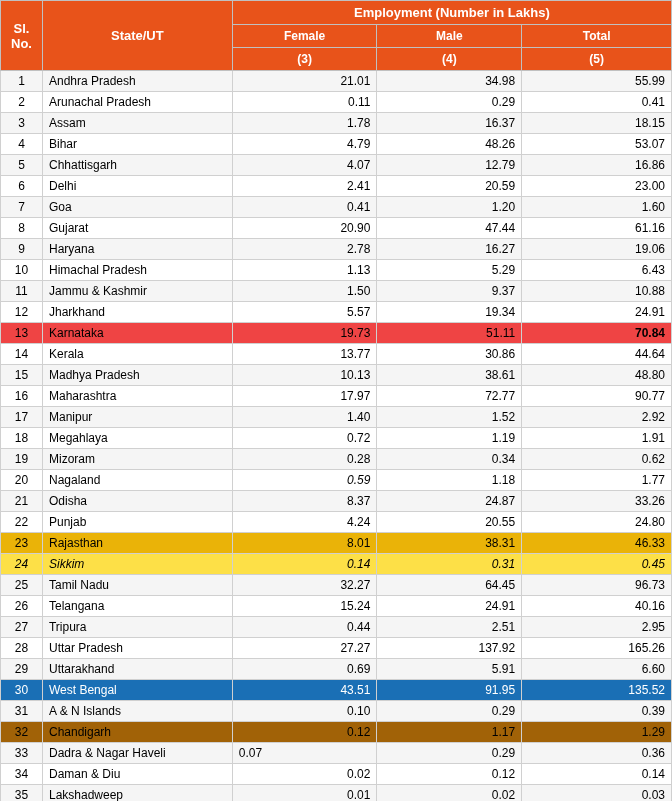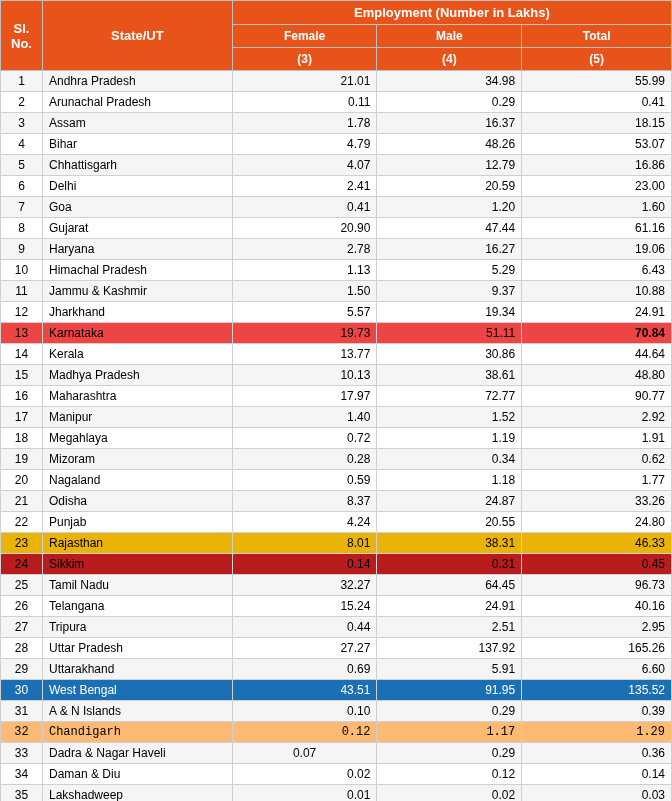--- a/index.html
+++ b/index.html
@@ -206,21 +206,21 @@
       <tr style="background-color: rgb(245, 245, 245);">
         <td>19</td>
         <td>Mizoram</td>
         <td style="text-align: right;">0.28</td>
         <td style="text-align: right;">0.34</td>
         <td style="text-align: right;">0.62</td>
       </tr>
       <tr style="background-color: rgb(255, 255, 255);">
         <td>20</td>
         <td>Nagaland</td>
-        <td style="text-align: right;">0.59</td>
+        <td style="text-align: right; font-style: italic;">0.59</td>
         <td style="text-align: right;">1.18</td>
         <td style="text-align: right;">1.77</td>
       </tr>
       <tr style="background-color: rgb(245, 245, 245);">
         <td>21</td>
         <td>Odisha</td>
         <td style="text-align: right;">8.37</td>
         <td style="text-align: right;">24.87</td>
         <td style="text-align: right;">33.26</td>
       </tr>
@@ -231,21 +231,21 @@
         <td style="text-align: right;">20.55</td>
         <td style="text-align: right;">24.80</td>
       </tr>
       <tr style="background-color: #eab308;">
         <td>23</td>
         <td>Rajasthan</td>
         <td style="text-align: right;">8.01</td>
         <td style="text-align: right;">38.31</td>
         <td style="text-align: right;">46.33</td>
       </tr>
-      <tr style="background-color: #b91c1c;">
+      <tr style="background-color: #fde047; font-style: italic;">
         <td>24</td>
         <td>Sikkim</td>
         <td style="text-align: right;">0.14</td>
         <td style="text-align: right;">0.31</td>
         <td style="text-align: right;">0.45</td>
       </tr>
       <tr style="background-color: rgb(245, 245, 245);">
         <td>25</td>
         <td>Tamil Nadu</td>
         <td style="text-align: right;">32.27</td>
@@ -287,31 +287,31 @@
         <td style="text-align: right;">91.95</td>
         <td style="text-align: right;">135.52</td>
       </tr>
       <tr style="background-color: rgb(245, 245, 245);">
         <td>31</td>
         <td>A &amp; N Islands</td>
         <td style="text-align: right;">0.10</td>
         <td style="text-align: right;">0.29</td>
         <td style="text-align: right;">0.39</td>
       </tr>
-      <tr style="background-color: #fdba74; font-family: Liberation Mono, monospace;">
+      <tr style="background-color: #a16207;">
         <td>32</td>
         <td>Chandigarh</td>
         <td style="text-align: right;">0.12</td>
         <td style="text-align: right;">1.17</td>
         <td style="text-align: right;">1.29</td>
       </tr>
       <tr style="background-color: rgb(245, 245, 245);">
         <td>33</td>
         <td>Dadra &amp; Nagar Haveli</td>
-        <td style="text-align: center;">0.07</td>
+        <td style="text-align: left;">0.07</td>
         <td style="text-align: right;">0.29</td>
         <td style="text-align: right;">0.36</td>
       </tr>
       <tr style="background-color: rgb(255, 255, 255);">
         <td>34</td>
         <td>Daman &amp; Diu</td>
         <td style="text-align: right;">0.02</td>
         <td style="text-align: right;">0.12</td>
         <td style="text-align: right;">0.14</td>
       </tr>

